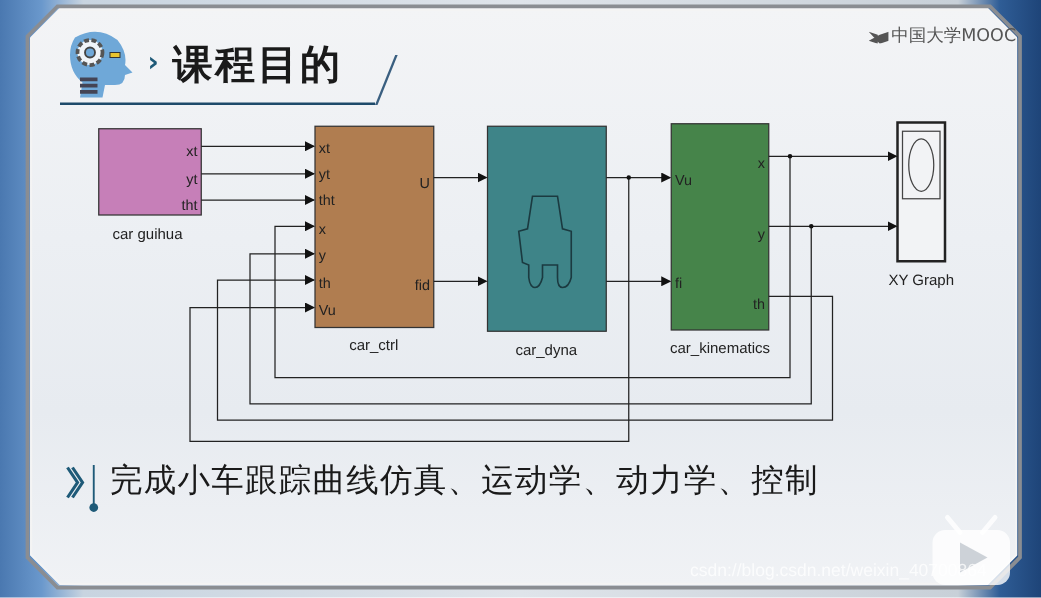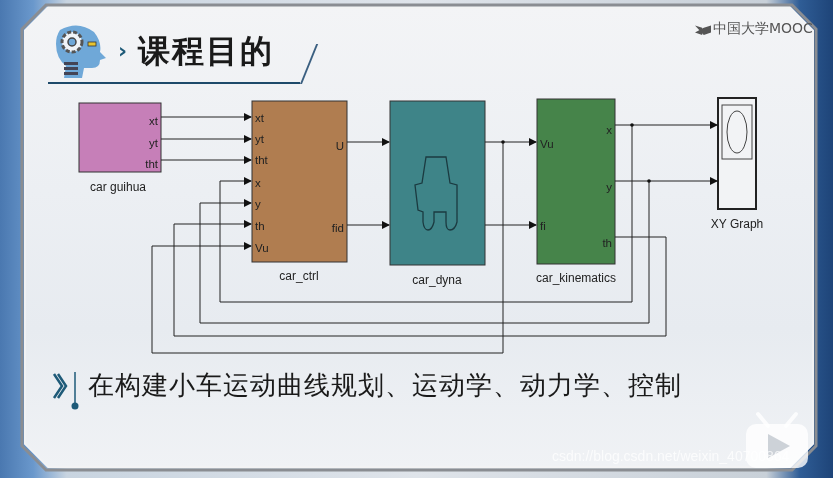--- a/index.html
+++ b/index.html
@@ -146,21 +146,21 @@
   </g>
 </svg>
 
 <div class="bullet-area">
   <svg class="bullet-icon" viewBox="0 0 30 44">
     <path d="M2 4 L10 16 L2 28 M6 4 L14 16 L6 28" fill="none" stroke="#1e5a78" stroke-width="2.5"></path>
     <line x1="23" y1="2" x2="23" y2="34" stroke="#1e5a78" stroke-width="1.5"></line>
     <circle cx="23" cy="36" r="3.5" fill="#1e5a78"></circle>
   </svg>
   <div class="bullet-text">
-    <div>在构建小车运动曲线规划、运动学、动力学、控制</div>
+    <div>完成小车跟踪曲线仿真、运动学、动力学、控制</div>
   </div>
 </div>
 
 <svg class="play-logo" viewBox="0 0 74 60">
   <line x1="18" y1="4" x2="28" y2="16" stroke="rgba(255,255,255,0.8)" stroke-width="4" stroke-linecap="round"></line>
   <line x1="56" y1="4" x2="46" y2="16" stroke="rgba(255,255,255,0.8)" stroke-width="4" stroke-linecap="round"></line>
   <rect x="6" y="14" width="62" height="44" rx="10" fill="rgba(255,255,255,0.8)"></rect>
   <path d="M28 24 L50 36 L28 48 Z" fill="rgba(200,205,212,0.9)"></path>
 </svg>
 

